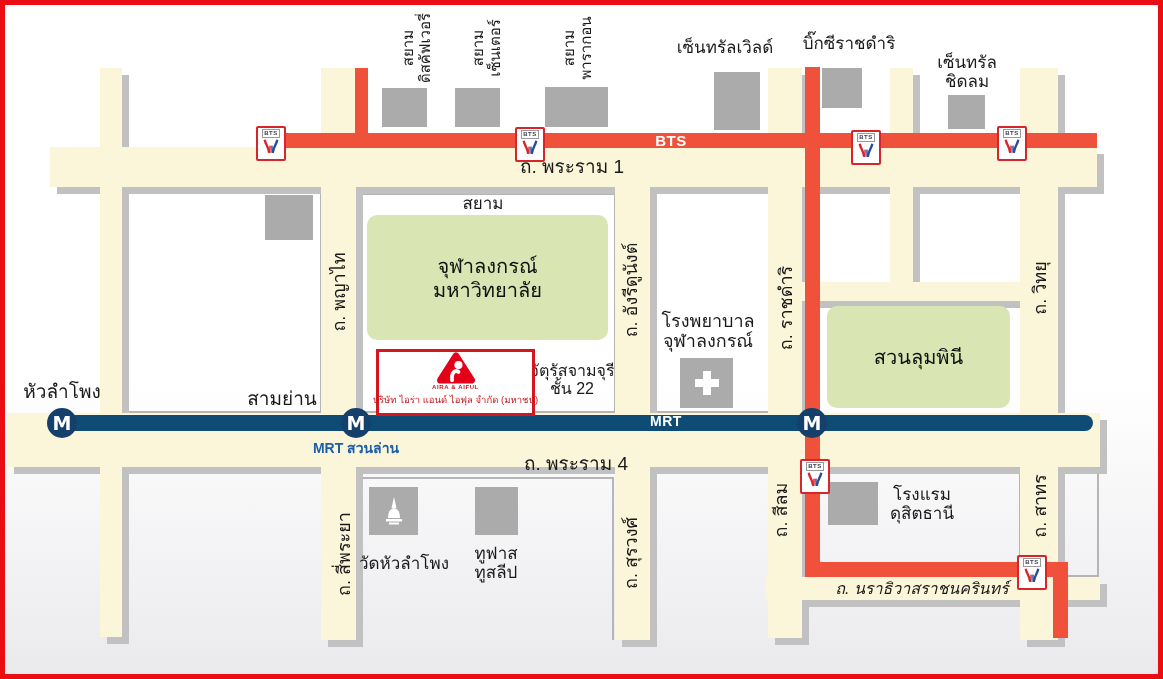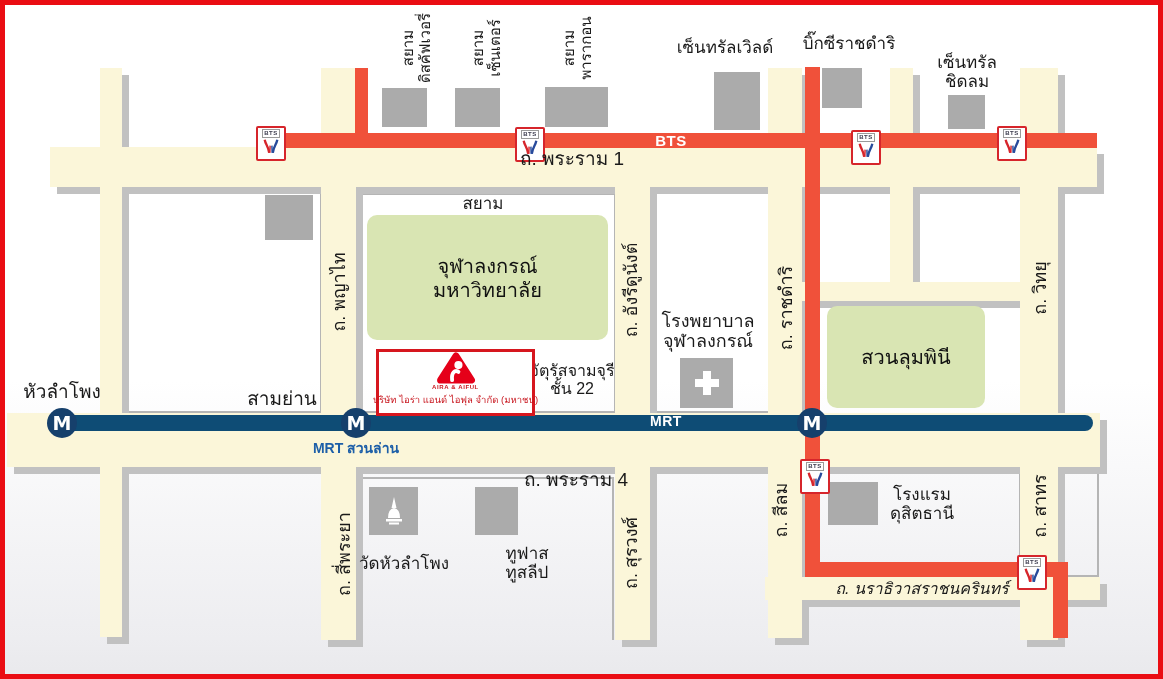--- a/index.html
+++ b/index.html
@@ -67,21 +67,21 @@
       <div class="abs road" style="left: 100px; top: 68px; width: 22px; height: 569px;"></div>
       <div class="abs road" style="left: 321px; top: 68px; width: 35px; height: 572px;"></div>
       <div class="abs road" style="left: 615px; top: 187px; width: 35px; height: 453px;"></div>
       <div class="abs road" style="left: 768px; top: 68px; width: 34px; height: 570px;"></div>
       <div class="abs road" style="left: 890px; top: 68px; width: 23px; height: 232px;"></div>
       <div class="abs road" style="left: 1020px; top: 68px; width: 38px; height: 572px;"></div>
     </div>
   <div id="layer-parks" class="abs" style="inset:0">
       <div class="abs park" style="left: 367px; top: 215px; width: 241px; height: 125px;">จุฬาลงกรณ์
 มหาวิทยาลัย</div>
-      <div class="abs park" style="left: 827px; top: 306px; width: 158px; height: 102px;">สวนลุมพินี</div>
+      <div class="abs park" style="left: 827px; top: 306px; width: 183px; height: 102px;">สวนลุมพินี</div>
     </div>
   <div id="layer-buildings" class="abs" style="inset:0">
       <div class="abs bld" style="left: 382px; top: 88px; width: 45px; height: 39px;"></div>
       <div class="abs bld" style="left: 455px; top: 88px; width: 45px; height: 39px;"></div>
       <div class="abs bld" style="left: 545px; top: 87px; width: 63px; height: 40px;"></div>
       <div class="abs bld" style="left: 714px; top: 72px; width: 46px; height: 58px;"></div>
       <div class="abs bld" style="left: 822px; top: 68px; width: 40px; height: 40px;"></div>
       <div class="abs bld" style="left: 948px; top: 95px; width: 37px; height: 34px;"></div>
       <div class="abs bld" style="left: 265px; top: 195px; width: 48px; height: 45px;"></div>
       <div class="abs bld" style="left: 680px; top: 358px; width: 53px; height: 50px;">
@@ -172,39 +172,39 @@
       <div class="lbl v" style="left: 417px; top: 48px; font-size: 15px;">สยาม
 ดิสคัฟเวอรี่</div>
       <div class="lbl v" style="left: 487px; top: 48px; font-size: 15px;">สยาม
 เซ็นเตอร์</div>
       <div class="lbl v" style="left: 578px; top: 48px; font-size: 15px;">สยาม
 พารากอน</div>
       <div class="lbl" style="left: 725px; top: 48px; font-size: 17px;">เซ็นทรัลเวิลด์</div>
       <div class="lbl" style="left: 849px; top: 44px; font-size: 17px;">บิ๊กซีราชดำริ</div>
       <div class="lbl" style="left: 967px; top: 72px; font-size: 17px;">เซ็นทรัล
 ชิดลม</div>
-      <div class="lbl" style="left: 572px; top: 159px; font-size: 19px;">ถ. พระราม 1</div>
+      <div class="lbl" style="left: 572px; top: 167px; font-size: 19px;">ถ. พระราม 1</div>
       <div class="lbl white" style="left: 671px; top: 141px; font-size: 15px;">BTS</div>
       <div class="lbl" style="left: 483px; top: 204px; font-size: 17px;">สยาม</div>
       <div class="lbl v" style="left: 339px; top: 292px; font-size: 18px;">ถ. พญาไท</div>
       <div class="lbl v" style="left: 631px; top: 290px; font-size: 18px;">ถ. อังรีดูนังต์</div>
       <div class="lbl" style="left: 708px; top: 331px; font-size: 18px;">โรงพยาบาล
 จุฬาลงกรณ์</div>
       <div class="lbl v" style="left: 786px; top: 308px; font-size: 18px;">ถ. ราชดำริ</div>
       <div class="lbl v" style="left: 1040px; top: 288px; font-size: 18px;">ถ. วิทยุ</div>
       <div class="lbl" style="left: 62px; top: 392px; font-size: 19px;">หัวลำโพง</div>
       <div class="lbl" style="left: 282px; top: 399px; font-size: 19px;">สามย่าน</div>
       <div class="lbl" style="left: 572px; top: 380px; font-size: 16px;">จัตุรัสจามจุรี
 ชั้น 22</div>
       <div class="lbl white" style="left: 666px; top: 422px; font-size: 14px;">MRT</div>
       <div class="lbl blue" style="left: 356px; top: 449px; font-size: 14px;">MRT สวนล่าน</div>
-      <div class="lbl" style="left: 576px; top: 480px; font-size: 19px; text-align: center;">ถ. พระราม 4</div>
+      <div class="lbl" style="left: 576px; top: 464px; font-size: 19px; text-align: center;">ถ. พระราม 4</div>
       <div class="lbl v" style="left: 344px; top: 554px; font-size: 18px;">ถ. สี่พระยา</div>
       <div class="lbl" style="left: 404px; top: 564px; font-size: 17px;">วัดหัวลำโพง</div>
-      <div class="lbl" style="left: 527px; top: 563px; font-size: 17px;">ทูฟาส
+      <div class="lbl" style="left: 496px; top: 563px; font-size: 17px;">ทูฟาส
 ทูสลีป</div>
       <div class="lbl v" style="left: 631px; top: 553px; font-size: 18px;">ถ. สุรวงศ์</div>
       <div class="lbl v" style="left: 781px; top: 510px; font-size: 18px;">ถ. สีลม</div>
       <div class="lbl" style="left: 916px; top: 504px; font-size: 17px; margin-left: 6px;">โรงแรม
 ดุสิตธานี</div>
       <div class="lbl v" style="left: 1040px; top: 506px; font-size: 18px;">ถ. สาทร</div>
       <div class="lbl" style="left: 922px; top: 589px; font-size: 16px; font-style: italic;">ถ. นราธิวาสราชนครินทร์</div>
     </div>
 
   <div id="aira-box" style="left: 376px; top: 349px; width: 153px; height: 61px;">

